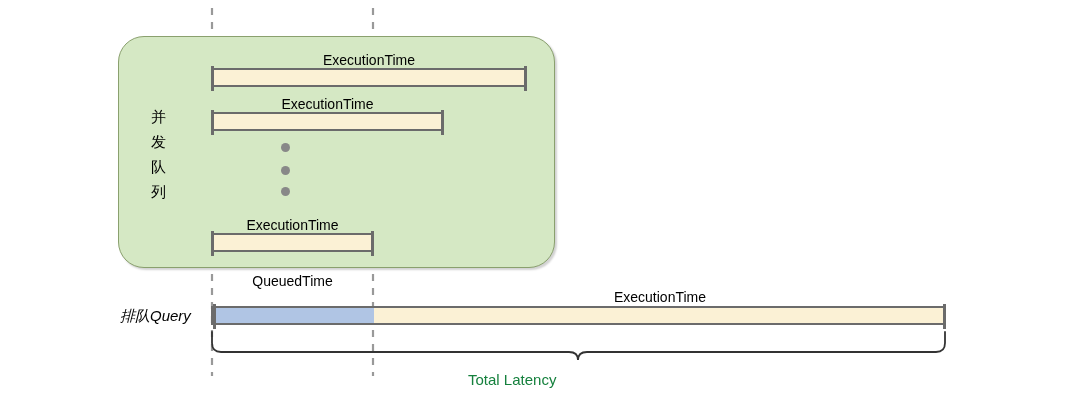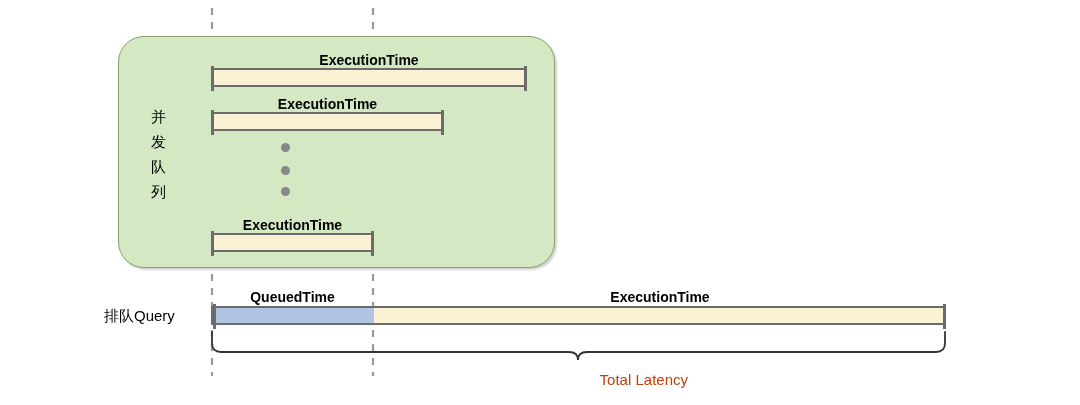--- a/index.html
+++ b/index.html
@@ -71,21 +71,20 @@
   }
   .bar .cap.left { left: 0px; }
   .bar .cap.right { right: 0px; }
 
   .bar-label {
     position: absolute;
     font-size: 14px;
     color: #000000;
     text-align: center;
     white-space: nowrap;
-    font-weight: bold;
   }
 
   
   #bar-exec-1 { left: 211px; top: 68px;  width: 316px; }
   #lbl-exec-1 { left: 211px; top: 52px;  width: 316px; }
 
   #bar-exec-2 { left: 211px; top: 112px; width: 233px; }
   #lbl-exec-2 { left: 211px; top: 96px;  width: 233px; }
 
   #bar-exec-3 { left: 211px; top: 233px; width: 163px; }
@@ -103,21 +102,21 @@
   #dot-2 { left: 281px; top: 166px; }
   #dot-3 { left: 281px; top: 187px; }
 
   
   .row-label {
     position: absolute;
     font-size: 15px;
     color: #000000;
     white-space: nowrap;
   }
-  #lbl-queued-query { left: 104px; top: 307px; }
+  #lbl-queued-query { left: 120px; top: 307px; font-style: italic; }
 
   .seg {
     position: absolute;
     height: 19px;
     box-sizing: border-box;
     border-top: 2px solid #6b6b6b;
     border-bottom: 2px solid #6b6b6b;
   }
   #seg-queued {
     left: 211px; top: 306px; width: 163px;
@@ -131,32 +130,32 @@
   .seg .cap {
     position: absolute;
     top: -4px;
     width: 3px;
     height: 25px;
     background: #6b6b6b;
   }
   .seg .cap.left { left: 0px; }
   .seg .cap.right { right: 0px; }
 
-  #lbl-queued-time { left: 211px; top: 289px; width: 163px; }
+  #lbl-queued-time { left: 211px; top: 273px; width: 163px; }
   #lbl-exec-bottom { left: 374px; top: 289px; width: 572px; }
 
   
   #lbl-total-latency {
     position: absolute;
     left: 468px;
     top: 371px;
     width: 220px;
-    text-align: right;
+    text-align: left;
     font-size: 15px;
-    color: #c2410c;
+    color: #15803d;
     white-space: nowrap;
   }
 </style>
 </head>
 <body>
 
 <div id="diagram">
 
   <svg class="svg-layer" viewBox="0 0 1080 405" xmlns="http://www.w3.org/2000/svg">
 

